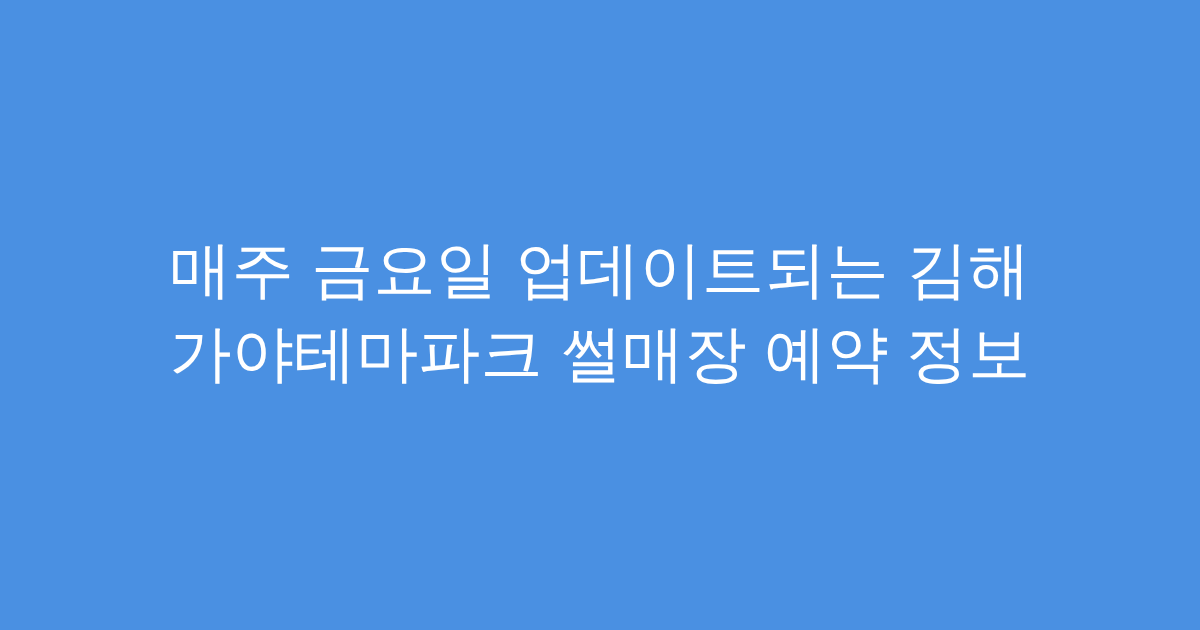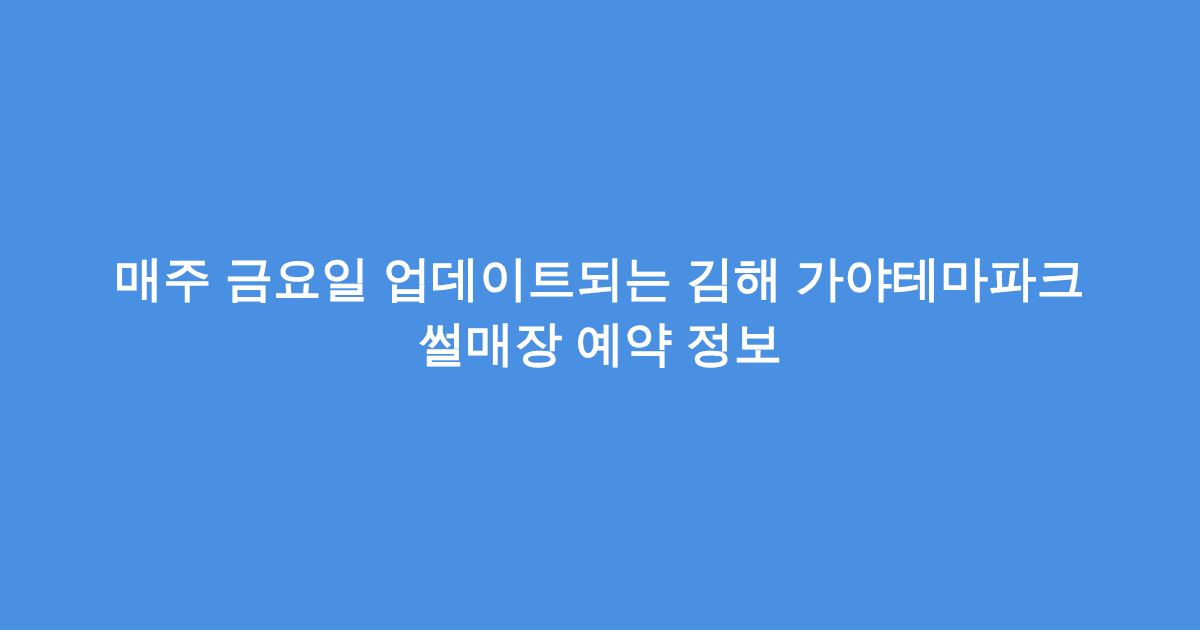--- a/index.html
+++ b/index.html
@@ -35,22 +35,22 @@
     padding: 0 20px;
     box-sizing: border-box;
     text-align: center;
     transform: translateY(-3px);
   }
 
   .banner__title {
     margin: 0;
     color: #ffffff;
     font-family: "Liberation Sans", "DejaVu Sans", sans-serif;
-    font-size: 48px;
-    font-weight: 700;
+    font-size: 62px;
+    font-weight: 400;
     line-height: 1.35;
     letter-spacing: 0.2px;
     word-break: keep-all;
     white-space: pre-wrap;
     text-align: center;
   }
 </style>
 </head>
 <body>
 

